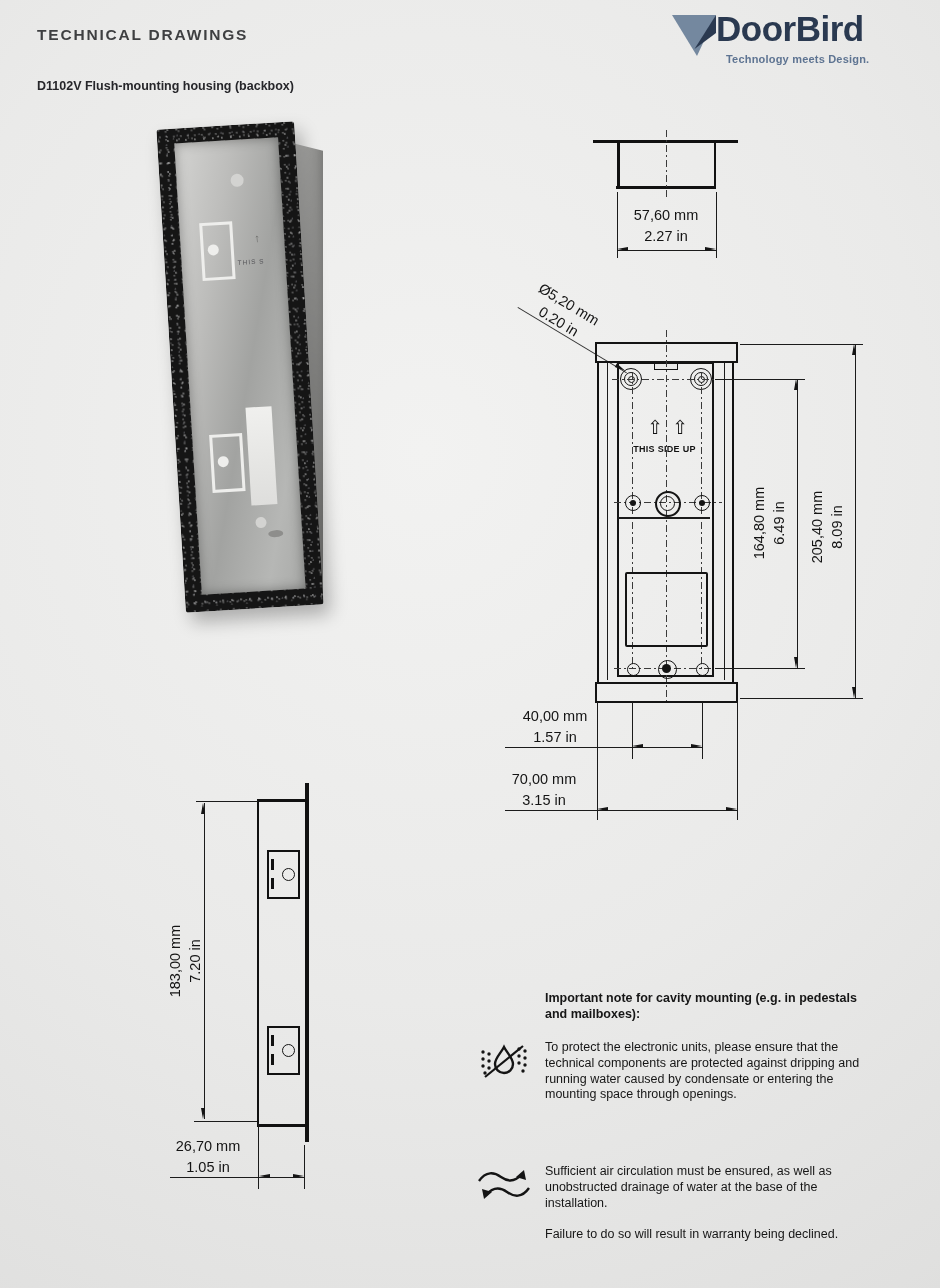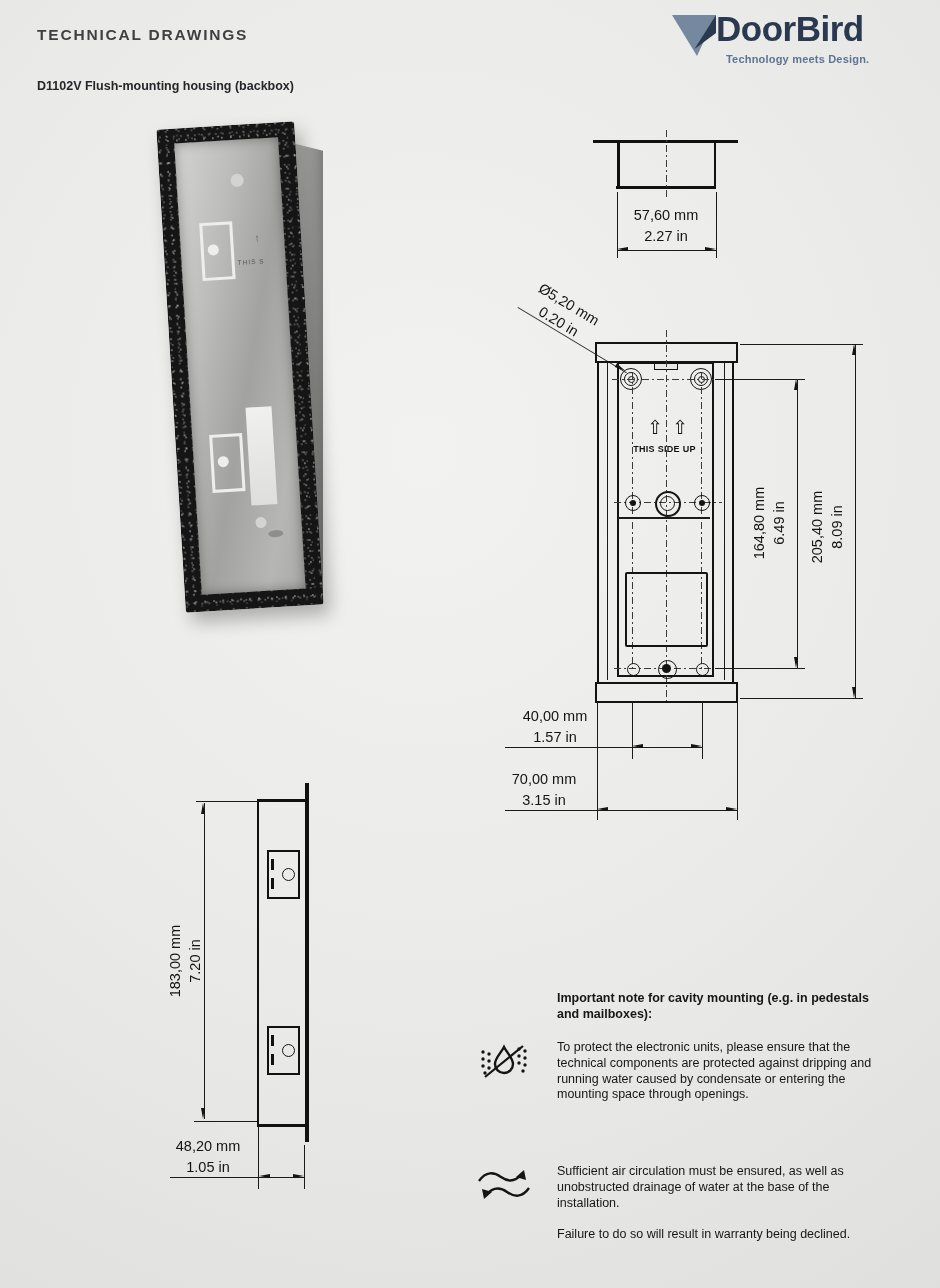--- a/index.html
+++ b/index.html
@@ -16,21 +16,21 @@
   .ring{position:absolute;border:1.5px solid #141414;border-radius:50%;}
   .dot{position:absolute;background:#141414;border-radius:50%;}
   .dim2{position:absolute;font-size:14.5px;color:#141414;text-align:center;line-height:20.5px;}
   .dim2 span{display:block;}
   .rotlabel{position:absolute;font-size:14.5px;color:#141414;text-align:center;line-height:19.5px;white-space:nowrap;transform:translate(-50%,-50%) rotate(-90deg);}
   .rotlabel span{display:block;}
   .aL{position:absolute;width:0;height:0;border-top:2.8px solid transparent;border-bottom:2.8px solid transparent;border-right:11px solid #141414;}
   .aR{position:absolute;width:0;height:0;border-top:2.8px solid transparent;border-bottom:2.8px solid transparent;border-left:11px solid #141414;}
   .aU{position:absolute;width:0;height:0;border-left:2.8px solid transparent;border-right:2.8px solid transparent;border-bottom:11px solid #141414;}
   .aD{position:absolute;width:0;height:0;border-left:2.8px solid transparent;border-right:2.8px solid transparent;border-top:11px solid #141414;}
-  .notetext{position:absolute;width:334px;font-size:12.5px;line-height:1.26;color:#161616;margin-left:12px;}
+  .notetext{position:absolute;width:334px;font-size:12.5px;line-height:1.26;color:#161616;}
   .noteheading{font-weight:bold;}
   #hdr-title{position:absolute;left:37px;top:26px;font-size:15.5px;font-weight:bold;letter-spacing:1.8px;color:#3e3f41;}
   #subtitle{position:absolute;left:37px;top:79px;font-size:12.5px;font-weight:bold;color:#26262a;}
   #brand{position:absolute;left:716px;top:9px;font-size:35px;font-weight:bold;letter-spacing:-0.5px;color:#2a3950;}
   #tagline{position:absolute;left:726px;top:53px;font-size:11px;font-weight:bold;letter-spacing:.2px;color:#5e7492;}
   .uparrow{position:absolute;font-family:"DejaVu Sans",sans-serif;font-size:19px;color:#141414;line-height:1;}
   
   #photo-frame{position:absolute;left:171px;top:125px;width:138px;height:484px;border-radius:3px;
      transform:rotate(-3.5deg);
      background-color:#151515;
@@ -210,21 +210,21 @@
   <div class="aU" style="left:201px;top:803px;"></div>
   <div class="aD" style="left:201px;top:1108px;"></div>
   <div class="rotlabel" style="left:185px;top:961px;">
     <span>183,00 mm</span>
     <span>7.20 in</span>
   </div>
 
   <div class="vline" style="left:258px;top:1123px;height:66px;"></div>
   <div class="vline" style="left:303.5px;top:1145px;height:44px;"></div>
   <div class="dim2" style="left:168px;top:1136px;width:80px;">
-    <span>48,20 mm</span>
+    <span>26,70 mm</span>
     <span>1.05 in</span>
   </div>
   <div class="hline" style="left:170px;top:1176.5px;width:134px;"></div>
   <div class="aL" style="left:258.5px;top:1174px;"></div>
   <div class="aR" style="left:293px;top:1174px;"></div>
 
   <div class="notetext noteheading" style="left:545px;top:991px;">Important note for cavity mounting (e.g. in pedestals and mailboxes):</div>
 
   <svg class="abs" style="left:479px;top:1037px;" width="50" height="46" viewBox="0 0 50 46">
     <g fill="#141414">

